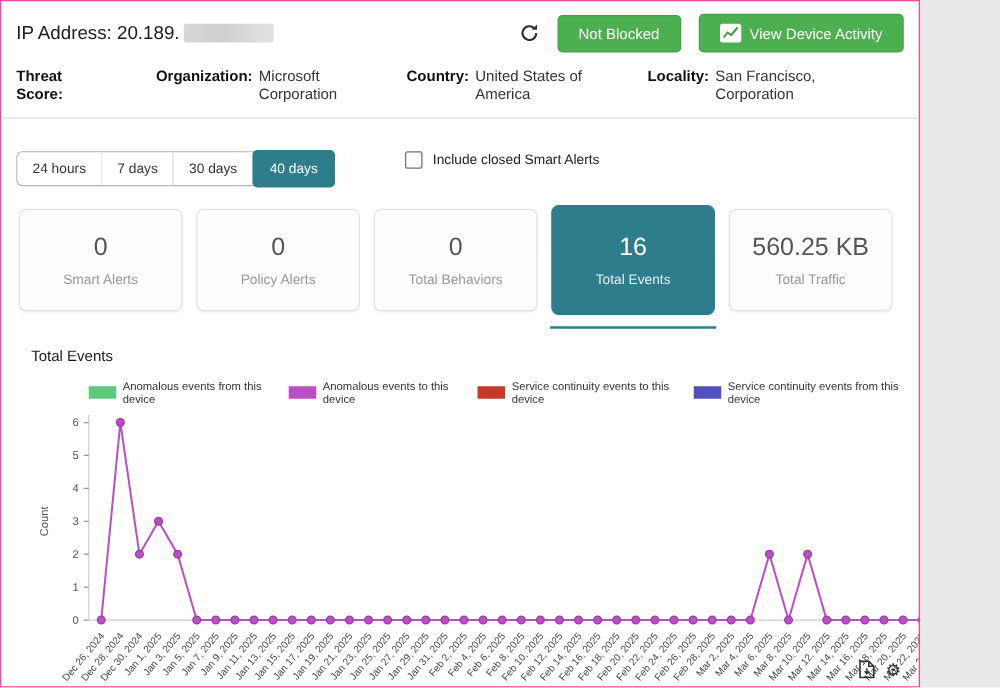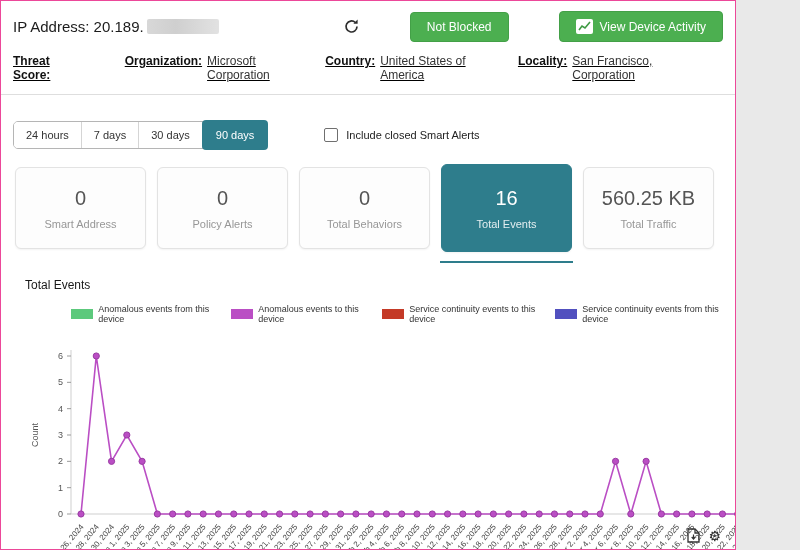--- a/index.html
+++ b/index.html
@@ -14,32 +14,31 @@
   .topbar { display:flex; align-items:center; justify-content:space-between; padding: 10px 12px 6px 12px; }
   .ip-title { font-size: 15px; color:#1c1c1c; display:flex; align-items:center; }
   .redacted { display:inline-block; width:72px; height:15px; margin-left:3px; border-radius:2px;
     background: linear-gradient(90deg,#d8d8d8,#cfcfcf 40%,#e2e2e2); filter: blur(0.5px); }
   .top-actions { display:flex; align-items:center; gap:14px; }
   .refresh-btn { cursor:pointer; display:flex; align-items:center; }
   .green-btn {
     background:#4caf50; color:#fff; border:1px solid #43a047; border-radius:4px;
     font-size:12px; padding:7px 16px; cursor:pointer; display:flex; align-items:center; gap:7px;
     font-family:"Liberation Sans",sans-serif;
-    margin-left:36px;
   }
   .activity-ico { width:17px; height:15px; background:#fff; border-radius:2px; display:flex; align-items:center; justify-content:center; }
 
   
-  .details { display:flex; align-items:center; gap:10px; padding: 6px 24px 12px 12px; border-bottom:1px solid #dedede; font-size:12px;text-decoration:underline; }
+  .details { display:flex; align-items:center; gap:10px; padding: 6px 24px 12px 12px; border-bottom:1px solid #dedede; font-size:12px; }
   .detail-group { display:flex; align-items:baseline; gap:5px; margin-right:38px; }
   .detail-label { font-weight:bold; color:#111; }
   .detail-value { color:#333; }
 
   
-  .filter-row { display:flex; align-items:center; margin: 26px 12px 0 12px; }
+  .filter-row { display:flex; align-items:flex-start; margin: 26px 12px 0 12px; }
   .segmented { display:flex; border:1px solid #b5b5b5; border-radius:5px; overflow:visible; background:#fff; }
   .seg-btn {
     font-size:11px; color:#333; background:#fff; border:none; border-right:1px solid #d5d5d5;
     padding:7px 12px; cursor:pointer; font-family:"Liberation Sans",sans-serif;
   }
   .seg-btn:first-child { border-radius:4px 0 0 4px; }
   .seg-btn:last-child { border-right:none; border-radius:0 4px 4px 0; }
   .seg-btn.selected { background:#2e7d8c; color:#fff; padding:9px 14px; margin:-2px -1px; border-radius:4px; }
   .checkbox-group { display:flex; align-items:center; gap:8px; margin-left:56px; }
   .checkbox { width:14px; height:14px; border:1px solid #6f6f6f; border-radius:2px; background:#fff; cursor:pointer; flex:none; }
@@ -55,21 +54,21 @@
   .card-value { font-size:20px; color:#555; }
   .card-label { font-size:11px; color:#979797; }
   .card.selected { background:#2e7d8c; border-color:#2e7d8c; height:88px; margin-top:-3px; }
   .card.selected .card-value { color:#fff; }
   .card.selected .card-label { color:#e3eef0; }
   .card.selected::after { content:""; position:absolute; left:-2px; right:-2px; bottom:-12px; height:2px; background:#2e7d8c; }
 
   
   .chart-section { margin: 26px 12px 0 24px; }
   .section-title { font-size:12px; color:#1a1a1a; }
-  .legend { display:flex; align-items:flex-start; gap:14px; margin: 12px 0 18px 46px; }
+  .legend { display:flex; align-items:flex-start; gap:14px; margin: 12px 0 0 46px; }
   .legend-item { display:flex; align-items:center; gap:5px; cursor:pointer; }
   .legend-swatch { width:26px; height:10px; display:inline-block; }
   .legend-label { font-size:9px; color:#333; }
 
   .footer-icons { position:absolute; right:14px; bottom:6px; display:flex; align-items:center; gap:8px; }
   .gear { font-size:14px; color:#333; cursor:pointer; line-height:1; }
 </style>
 </head>
 <body>
 
@@ -119,32 +118,32 @@
       <span class="detail-label">Locality:</span>
       <span class="detail-value">San Francisco, Corporation</span>
     </div>
   </div>
 
   <div class="filter-row">
     <div class="segmented">
       <button class="seg-btn">24 hours</button>
       <button class="seg-btn">7 days</button>
       <button class="seg-btn">30 days</button>
-      <button class="seg-btn selected">90 days</button>
+      <button class="seg-btn selected">40 days</button>
     </div>
     <div class="checkbox-group">
       <span class="checkbox"></span>
       <span class="checkbox-label">Include closed Smart Alerts</span>
     </div>
   </div>
 
   <div class="cards">
     <div class="card">
       <div class="card-value">0</div>
-      <div class="card-label">Smart Address</div>
+      <div class="card-label">Smart Alerts</div>
     </div>
     <div class="card">
       <div class="card-value">0</div>
       <div class="card-label">Policy Alerts</div>
     </div>
     <div class="card">
       <div class="card-value">0</div>
       <div class="card-label">Total Behaviors</div>
     </div>
     <div class="card selected">

